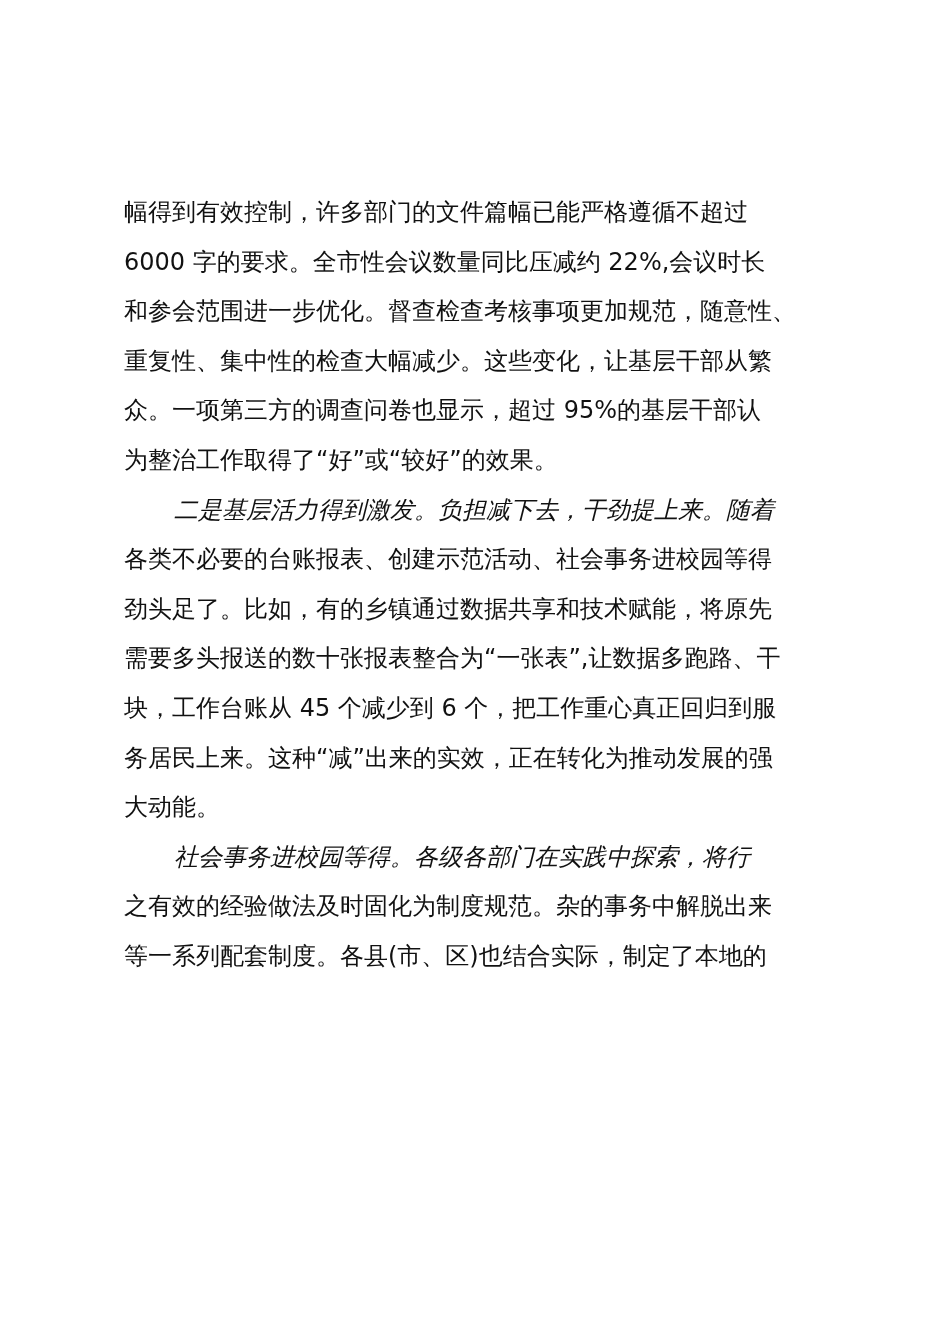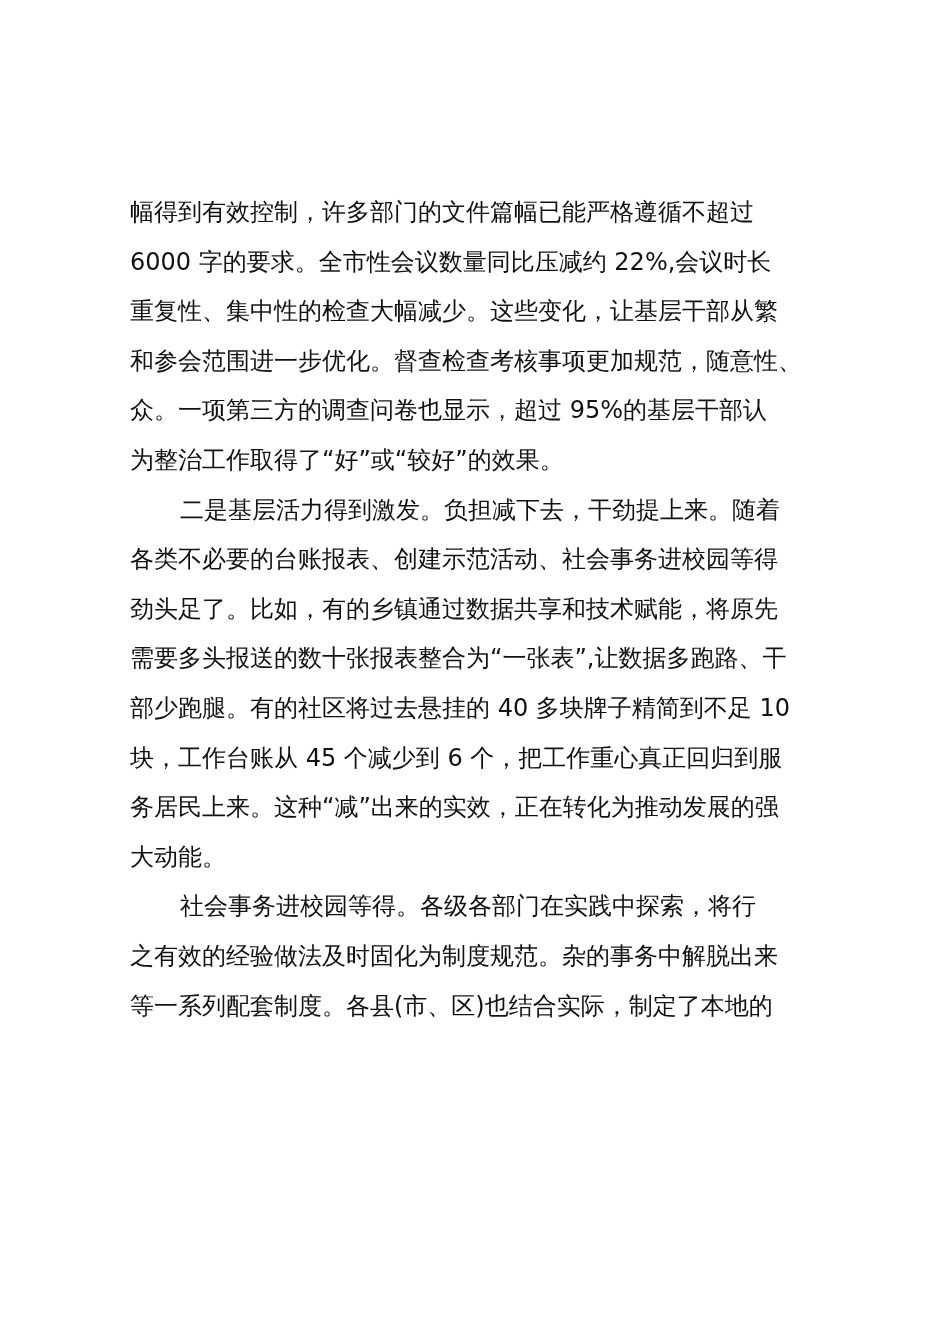--- a/index.html
+++ b/index.html
@@ -1,48 +1,47 @@
 <!DOCTYPE html>
 <html><head>
 <meta charset="utf-8">
 <style>
   html, body { margin: 0; padding: 0; background: #ffffff; }
   body { width: 950px; height: 1344px; position: relative; overflow: hidden; }
   .page {
     position: absolute; left: 0; top: 0; width: 950px; height: 1344px; background: #ffffff;
   }
   .content {
-    position: absolute; left: 130px; top: 188px; width: 700px;
+    position: absolute; left: 124px; top: 188px; width: 700px;
     font-family: "DejaVu Sans", sans-serif;
     font-size: 24px; color: #111111;
   }
   .line {
     height: 49.6px; line-height: 49.6px; white-space: nowrap;
   }
-  .indent { padding-left: 50px; }
+  .indent { padding-left: 50px; font-style: italic; }
 </style>
 </head>
 <body>
 
 <div class="page">
   <div class="content">
     <div>
       <div class="line">幅得到有效控制，许多部门的文件篇幅已能严格遵循不超过</div>
       <div class="line">6000 字的要求。全市性会议数量同比压减约 22%,会议时长</div>
+      <div class="line">和参会范围进一步优化。督查检查考核事项更加规范，随意性、</div>
       <div class="line">重复性、集中性的检查大幅减少。这些变化，让基层干部从繁</div>
-      <div class="line">和参会范围进一步优化。督查检查考核事项更加规范，随意性、</div>
       <div class="line">众。一项第三方的调查问卷也显示，超过 95%的基层干部认</div>
       <div class="line">为整治工作取得了“好”或“较好”的效果。</div>
     </div>
     <div>
       <div class="line indent">二是基层活力得到激发。负担减下去，干劲提上来。随着</div>
       <div class="line">各类不必要的台账报表、创建示范活动、社会事务进校园等得</div>
       <div class="line">劲头足了。比如，有的乡镇通过数据共享和技术赋能，将原先</div>
       <div class="line">需要多头报送的数十张报表整合为“一张表”,让数据多跑路、干</div>
-      <div class="line">部少跑腿。有的社区将过去悬挂的 40 多块牌子精简到不足 10</div>
       <div class="line">块，工作台账从 45 个减少到 6 个，把工作重心真正回归到服</div>
       <div class="line">务居民上来。这种“减”出来的实效，正在转化为推动发展的强</div>
       <div class="line">大动能。</div>
     </div>
     <div>
       <div class="line indent">社会事务进校园等得。各级各部门在实践中探索，将行</div>
       <div class="line">之有效的经验做法及时固化为制度规范。杂的事务中解脱出来</div>
       <div class="line">等一系列配套制度。各县(市、区)也结合实际，制定了本地的</div>
     </div>
   </div>

